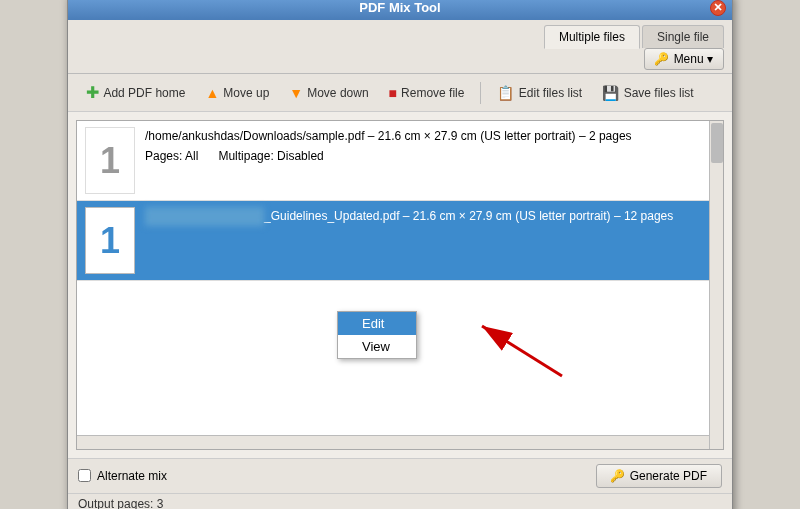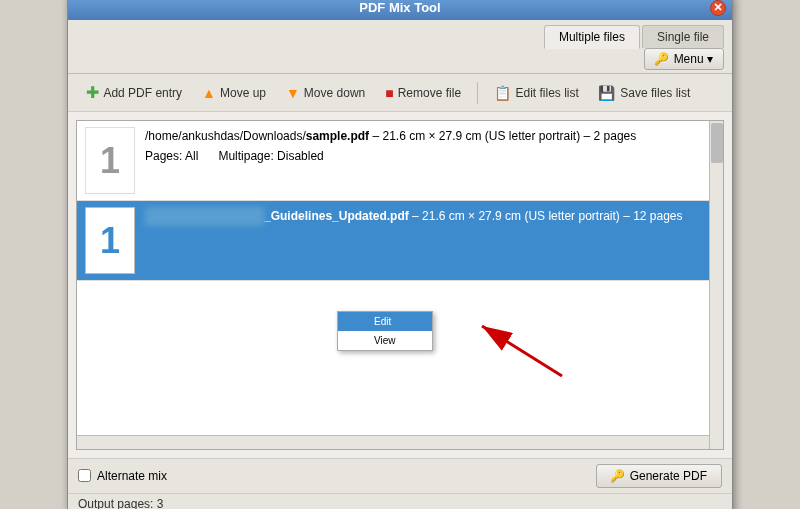--- a/index.html
+++ b/index.html
@@ -166,21 +166,21 @@
     }
     .file-info {
       flex: 1;
       font-size: 12px;
       line-height: 1.8;
     }
     .file-title {
       font-size: 12px;
       line-height: 1.6;
     }
-    .file-title .filename { font-weight: bold; margin-top: 32px; }
+    .file-title .filename { font-weight: normal; margin-top: 32px; }
     .file-row.selected .file-info { color: white; }
     .scrollbar-v {
       position: absolute;
       right: 0;
       top: 0;
       width: 14px;
       height: 100%;
       background: #e8e4de;
       border-left: 1px solid #bbb;
     }
@@ -228,23 +228,23 @@
       position: absolute;
       background: white;
       border: 1px solid #aaa;
       box-shadow: 2px 2px 5px rgba(0,0,0,0.3);
       z-index: 100;
       min-width: 80px;
       top: 190px;
       left: 260px;
     }
     .context-menu-item {
-      padding: 4px 36px;
-      cursor: pointer;
-      font-size: 10px;
+      padding: 4px 24px;
+      cursor: pointer;
+      font-size: 13px;
       color: #000;
     }
     .context-menu-item:hover, .context-menu-item.highlight {
       background: #3d8bcd;
       color: white;
     }
     
     .blurred {
       filter: blur(3px);
       display: inline-block;
@@ -272,21 +272,21 @@
     <button class="menu-btn">
       <span>🔑</span>
       
       Menu ▾
     </button>
   </div>
 
   <div class="toolbar">
     <button class="toolbar-btn">
       <span class="icon-add">✚</span>
-      <span>Add PDF entry</span>
+      <span>Add PDF home</span>
     </button>
     <button class="toolbar-btn">
       <span class="icon-up">▲</span>
       <span>Move up</span>
     </button>
     <button class="toolbar-btn">
       <span class="icon-down">▼</span>
       <span>Move down</span>
     </button>
     <button class="toolbar-btn">

